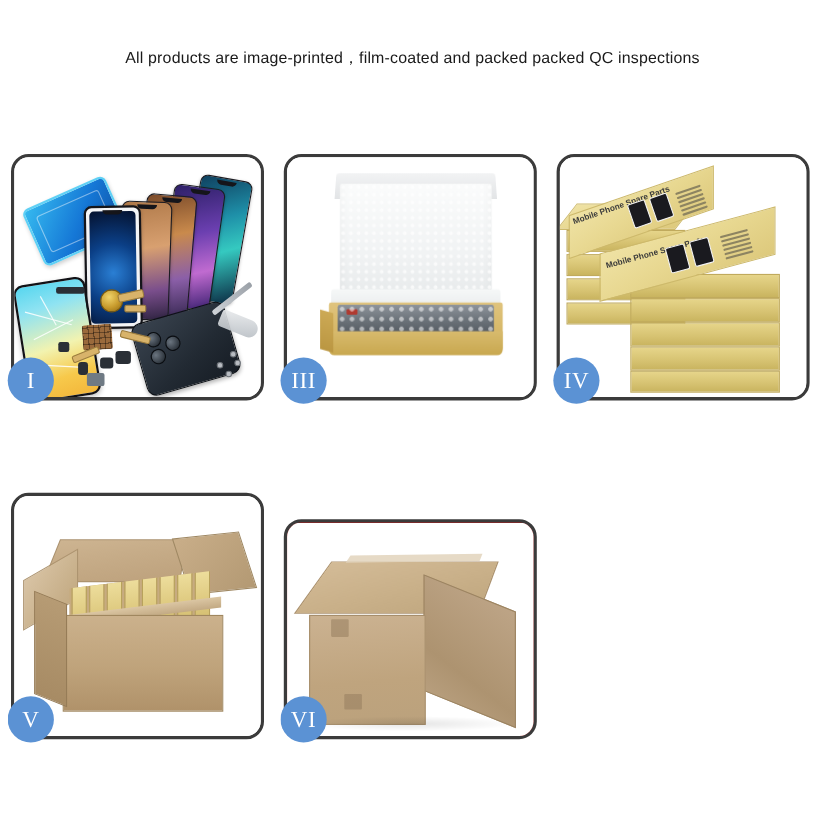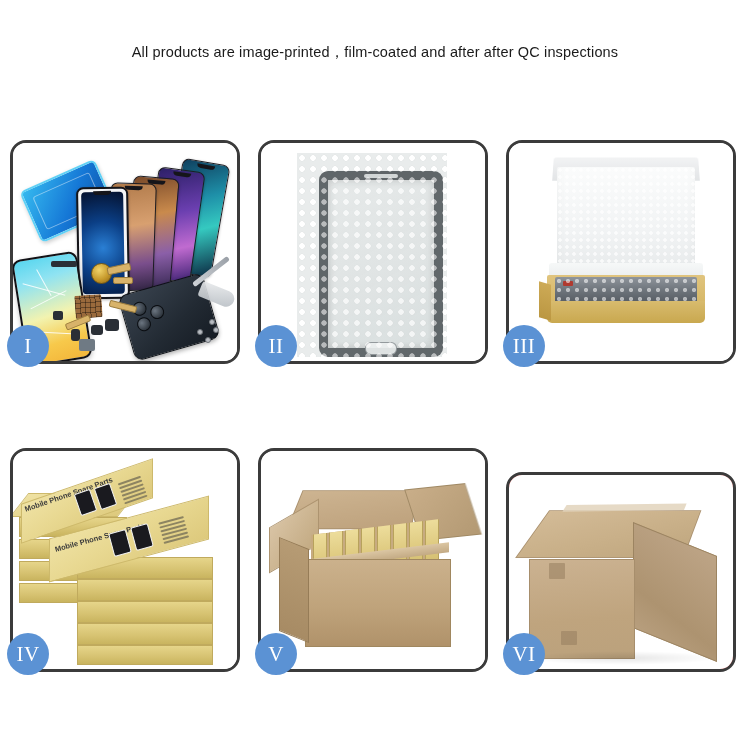--- a/index.html
+++ b/index.html
@@ -349,21 +349,21 @@
   .c6-tab { position:absolute; background: rgba(150,126,95,.55); border-radius:1px; }
   .c6-shadow {
     position:absolute; left:18px; top:176px; width:190px; height:14px;
     background: radial-gradient(ellipse at center, rgba(0,0,0,.10), transparent 70%);
   }
 </style>
 </head>
 <body>
 
 <div class="header">
-  <div class="subtitle">All products are image-printed，film-coated and after after QC inspections</div>
+  <div class="subtitle">All products are image-printed，film-coated and packed packed QC inspections</div>
 </div>
 
 <div class="grid">
 
   <div class="panel p1">
     <div class="panel-inner">
 
       <div class="blue-lcd"></div>
 
       <div class="phone-fan">
@@ -416,32 +416,20 @@
       <span class="screw" style="left:192px; top:194px;"></span>
       <span class="screw" style="left:200px; top:184px;"></span>
       <span class="screw" style="left:196px; top:176px;"></span>
 
       <div class="tweezer"></div>
       <div class="tweezer2"></div>
     </div>
     <div class="badge">I</div>
   </div>
 
-  <div class="panel p2">
-    <div class="panel-inner">
-      <div class="bubble-bg">
-        <div class="screen-plate">
-          <span class="earpiece"></span>
-          <span class="home-btn"></span>
-        </div>
-        <div class="bubble-overlay"></div>
-      </div>
-    </div>
-    <div class="badge">II</div>
-  </div>
 
   <div class="panel p3">
     <div class="panel-inner">
       <div class="box3-lidback"></div>
       <div class="foam"></div>
       <div class="foam-lip"></div>
       <div class="box3-tray"></div>
       <div class="box3-inner">
         <span class="box3-reddot"></span>
       </div>

